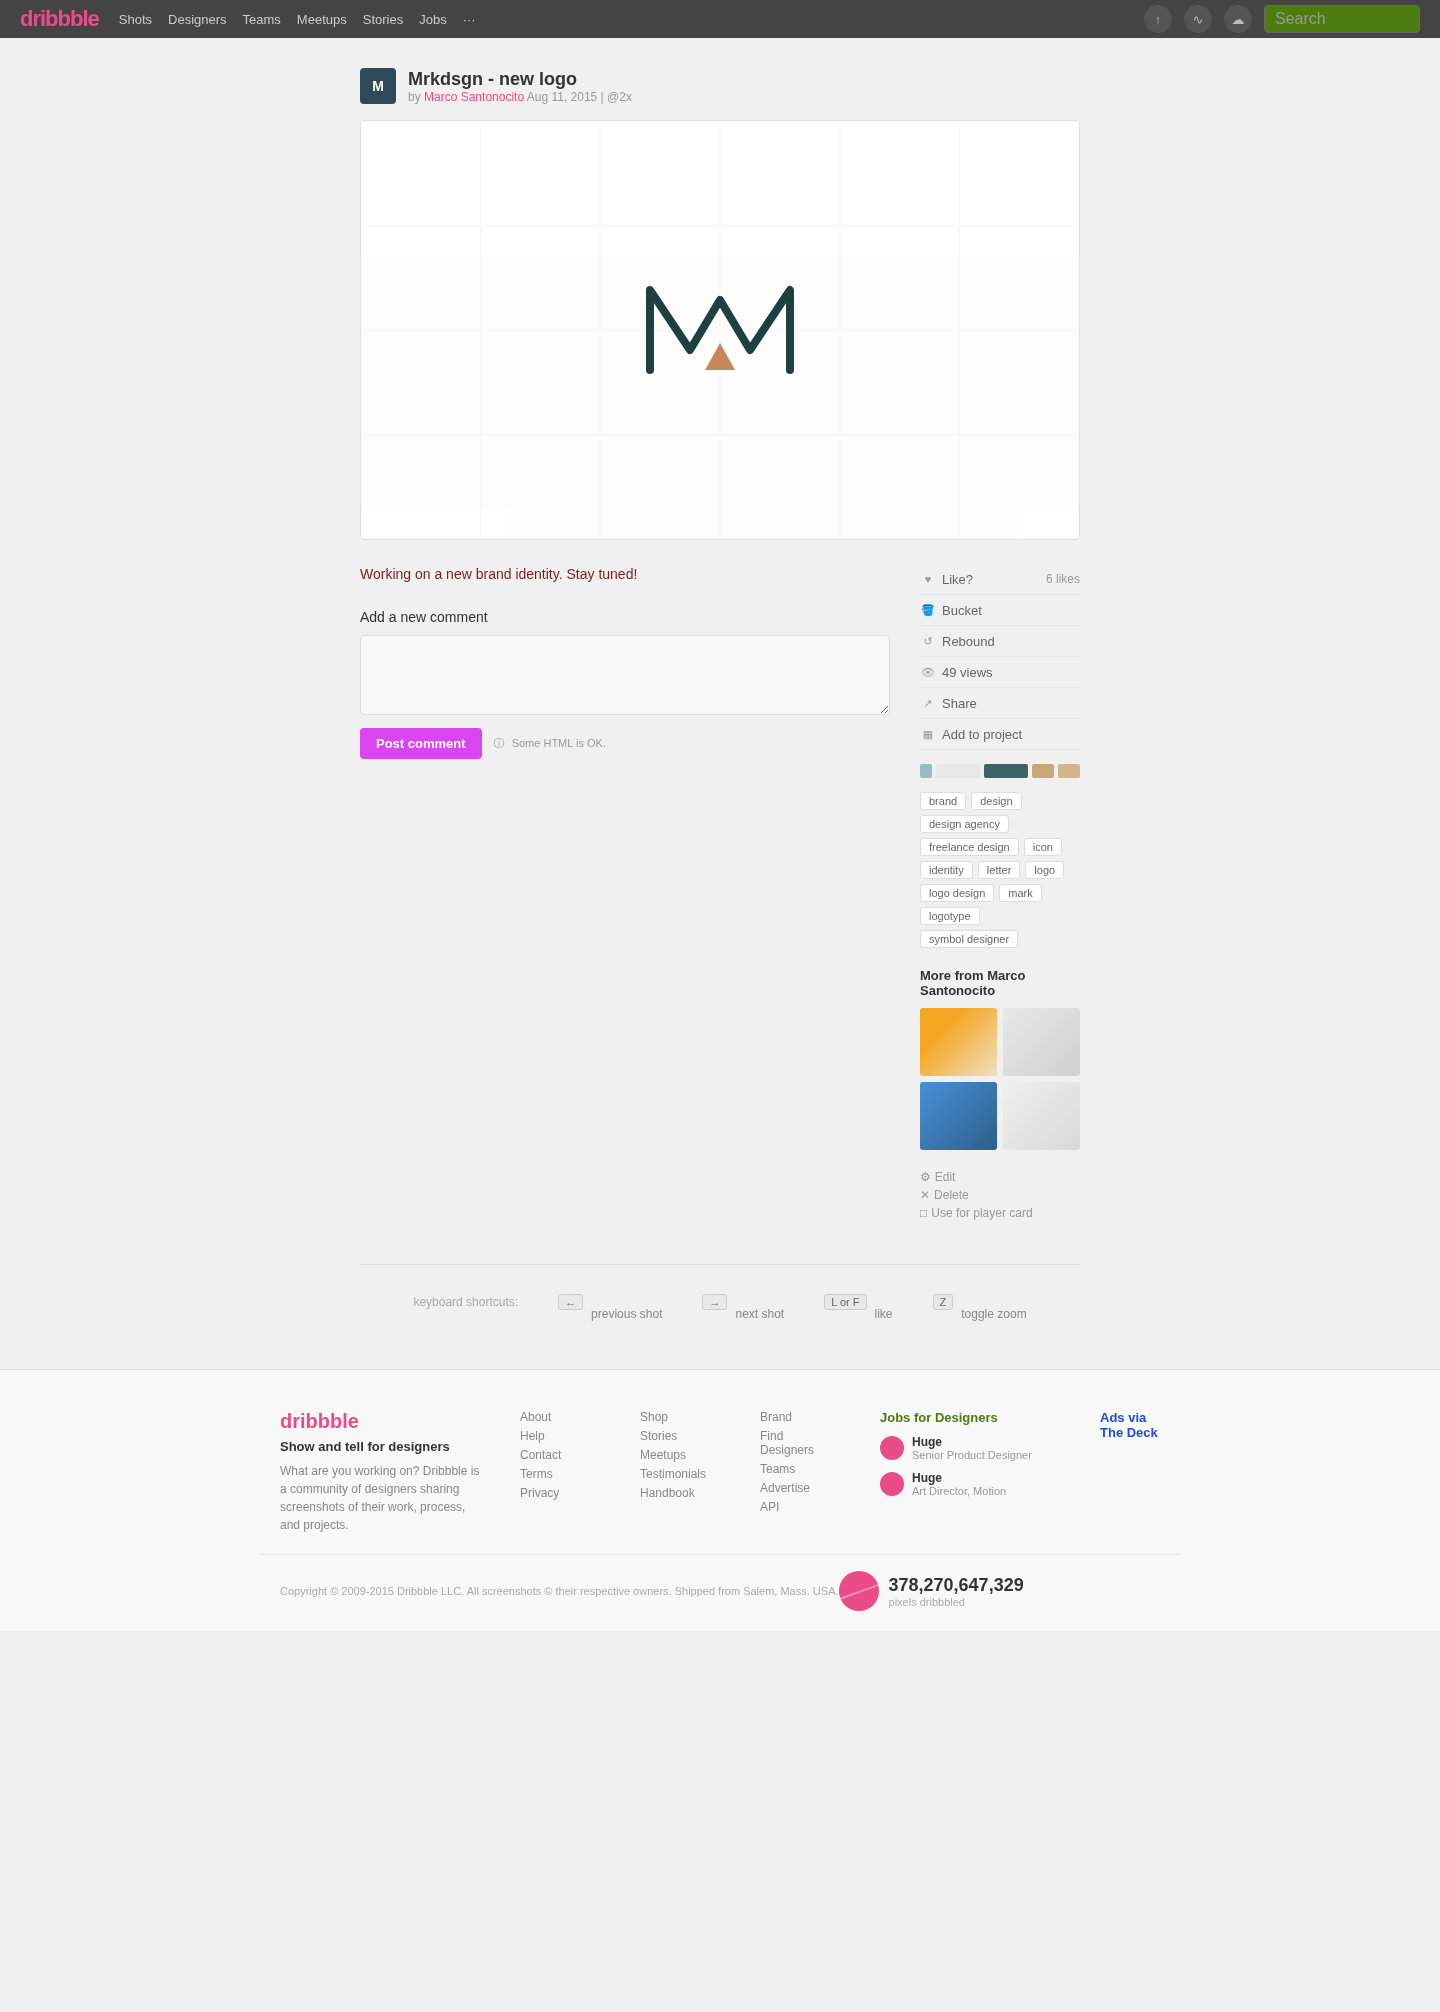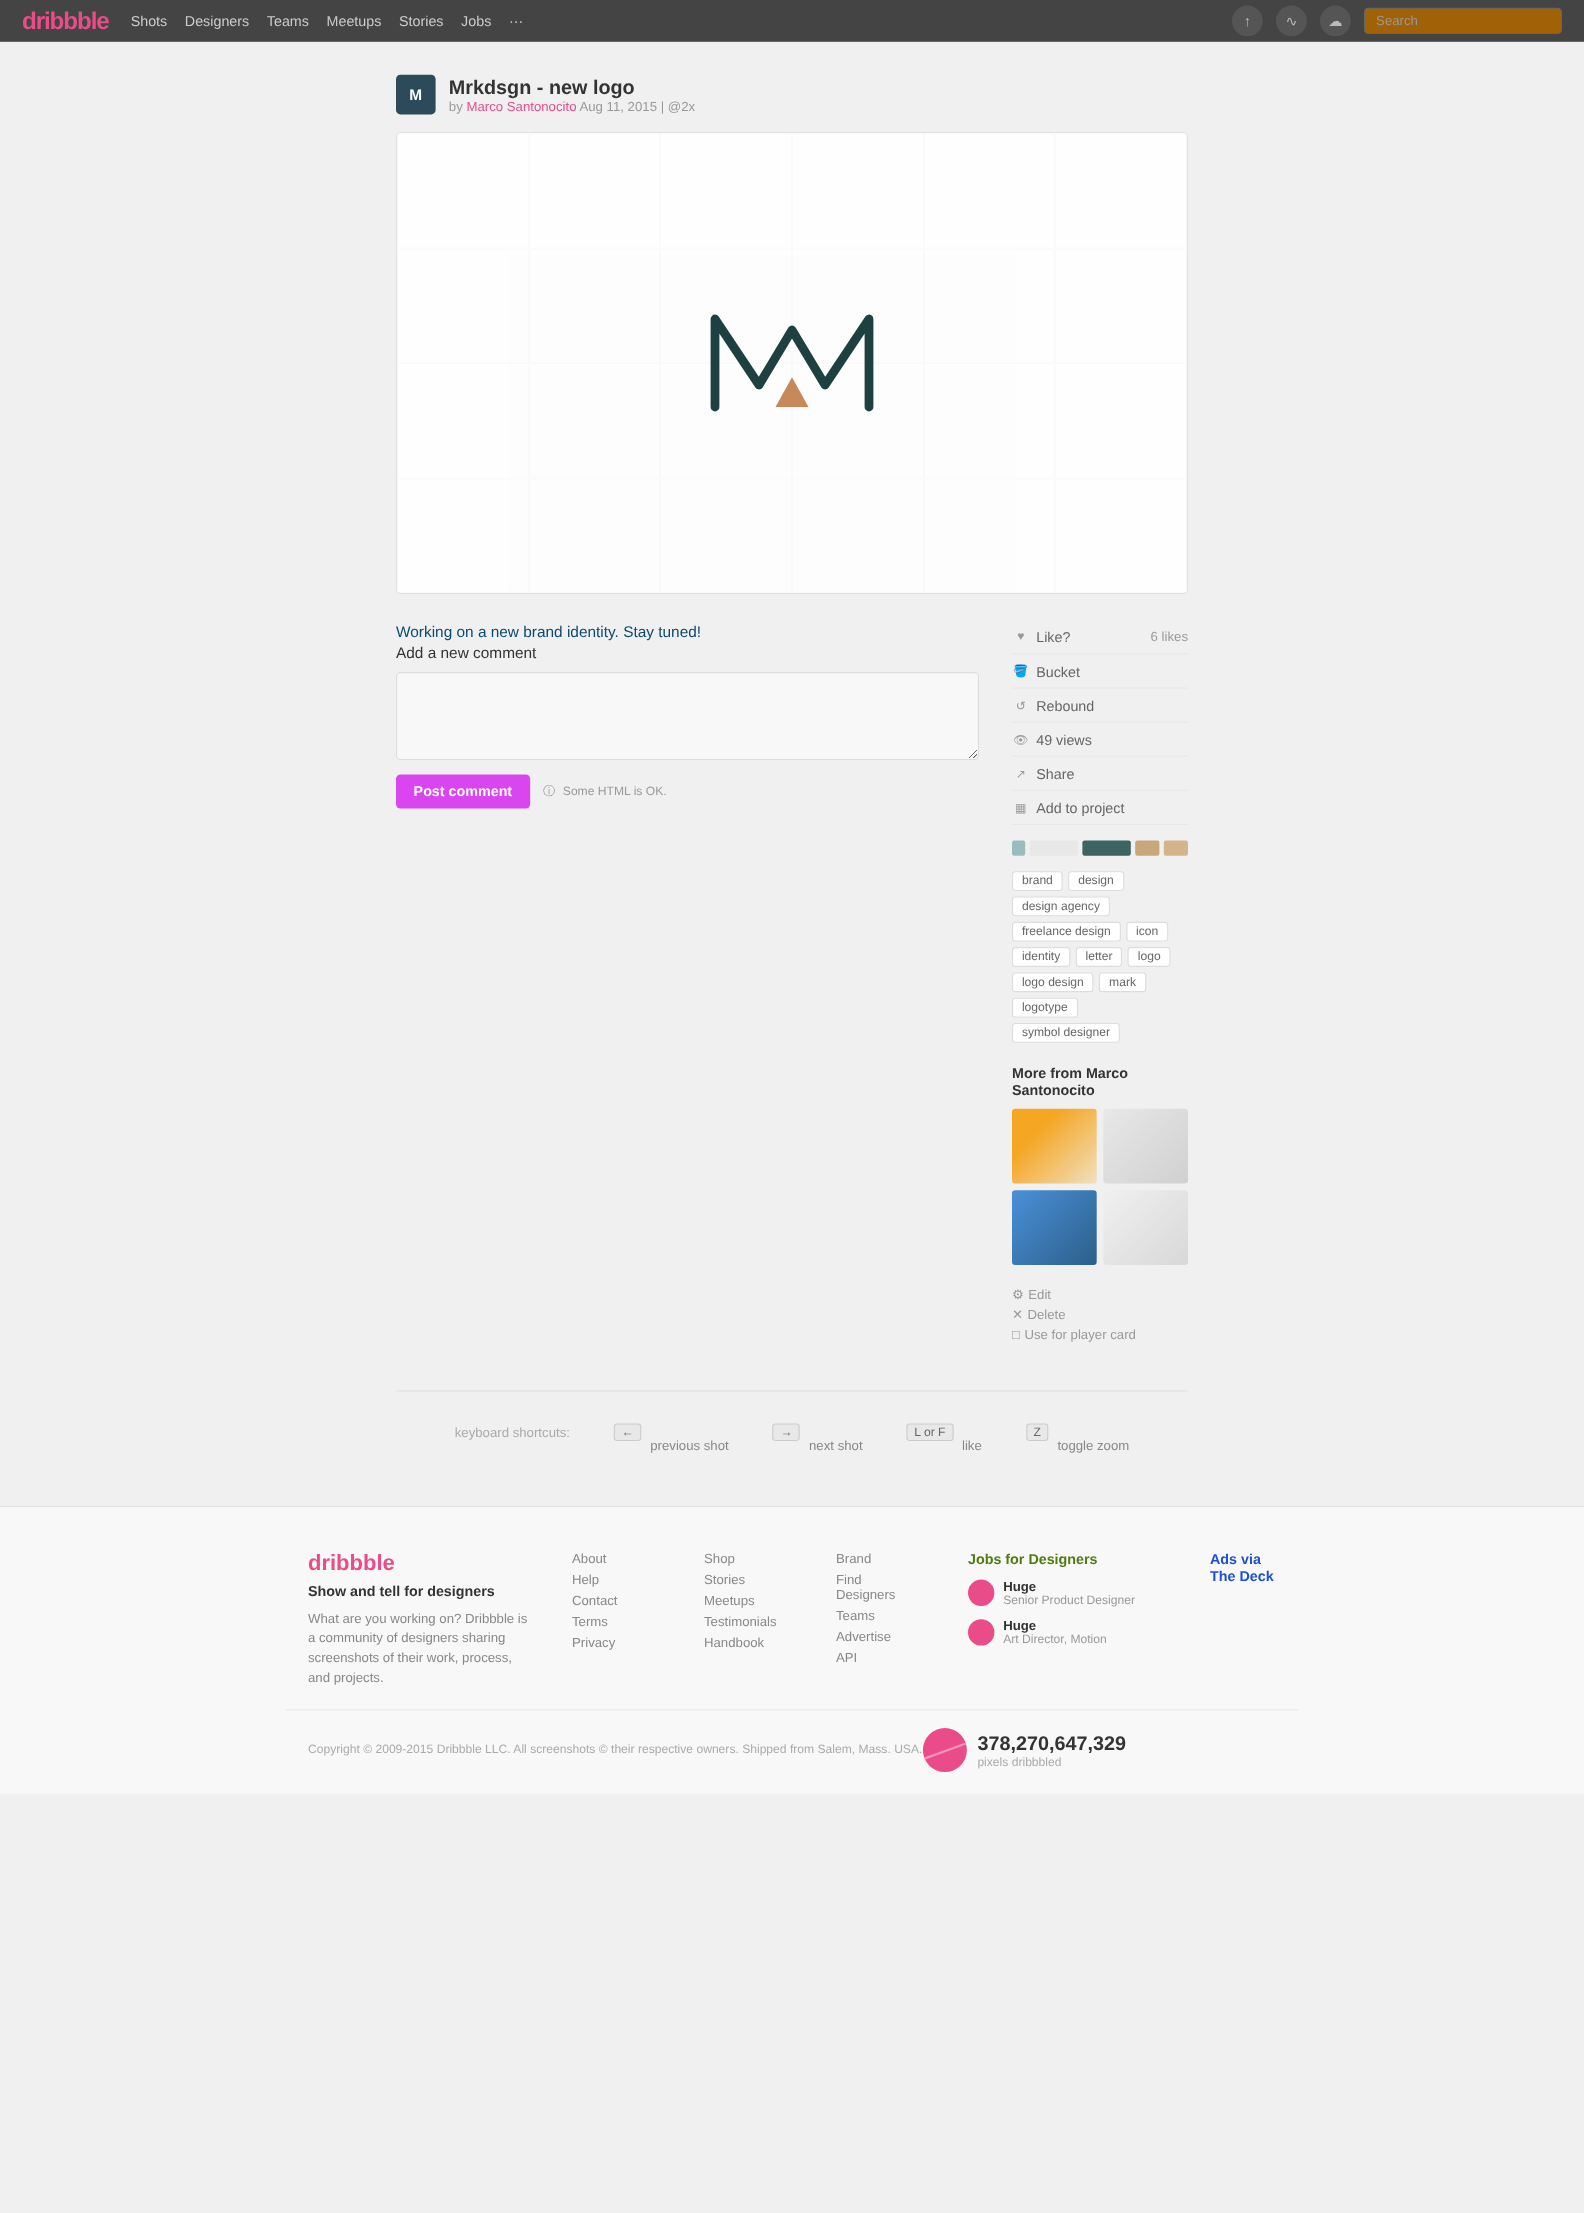--- a/index.html
+++ b/index.html
@@ -40,27 +40,27 @@
     .nav-icon {
       width: 28px; height: 28px;
       border-radius: 50%;
       background: #555;
       display: flex; align-items: center; justify-content: center;
       color: #bbb;
       font-size: 13px;
       cursor: pointer;
     }
     .search-box {
-      background: #a16207;
+      background: #4d7c0f;
       border: 1px solid #666;
       border-radius: 4px;
       padding: 4px 10px;
       color: #ccc;
-      font-size: 12px;
-      width: 180px;
+      font-size: 16px;
+      width: 156px;
       outline: none;
     }
     .search-box::placeholder { color: #999; }
 
     
     .main-container {
       max-width: 760px;
       margin: 0 auto;
       padding: 30px 20px;
     }
@@ -129,21 +129,22 @@
     .two-col {
       display: flex;
       gap: 30px;
     }
     .left-col { flex: 1; }
     .right-col { width: 160px; flex-shrink: 0; }
 
     
     .shot-description {
       font-size: 14px;
-      color: #0c4a6e;
+      color: #7f1d1d;
+      margin-bottom: 24px;
       line-height: 1.5;
     }
 
     
     .comment-section h3 {
       font-size: 14px;
       font-weight: normal;
       margin-bottom: 10px;
       color: #333;
     }

